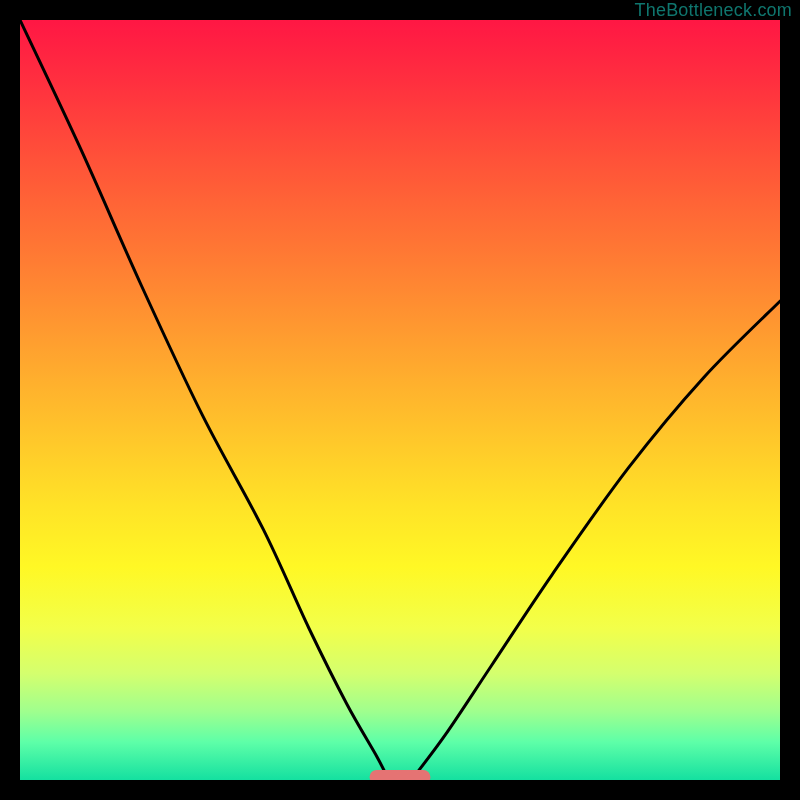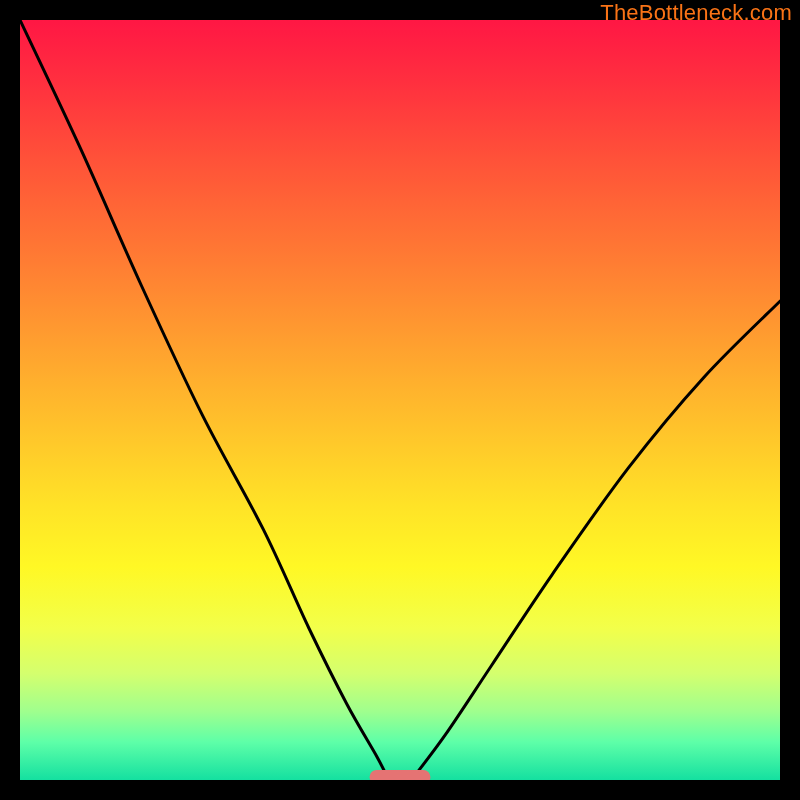--- a/index.html
+++ b/index.html
@@ -33,22 +33,22 @@
       #9fff8e 91%,
       #5effa8 95%,
       #14e0a0 100%
     );
     overflow: hidden;
   }
   .watermark {
     position: absolute;
     top: 0;
     right: 8px;
-    color: #f97316;
-    font-size: 22px;
+    color: #0f766e;
+    font-size: 18px;
     font-weight: 500;
     letter-spacing: 0.2px;
     z-index: 10;
     text-align: right;
   }
   svg.curves {
     position: absolute;
     top: 0;
     left: 0;
     width: 760px;

